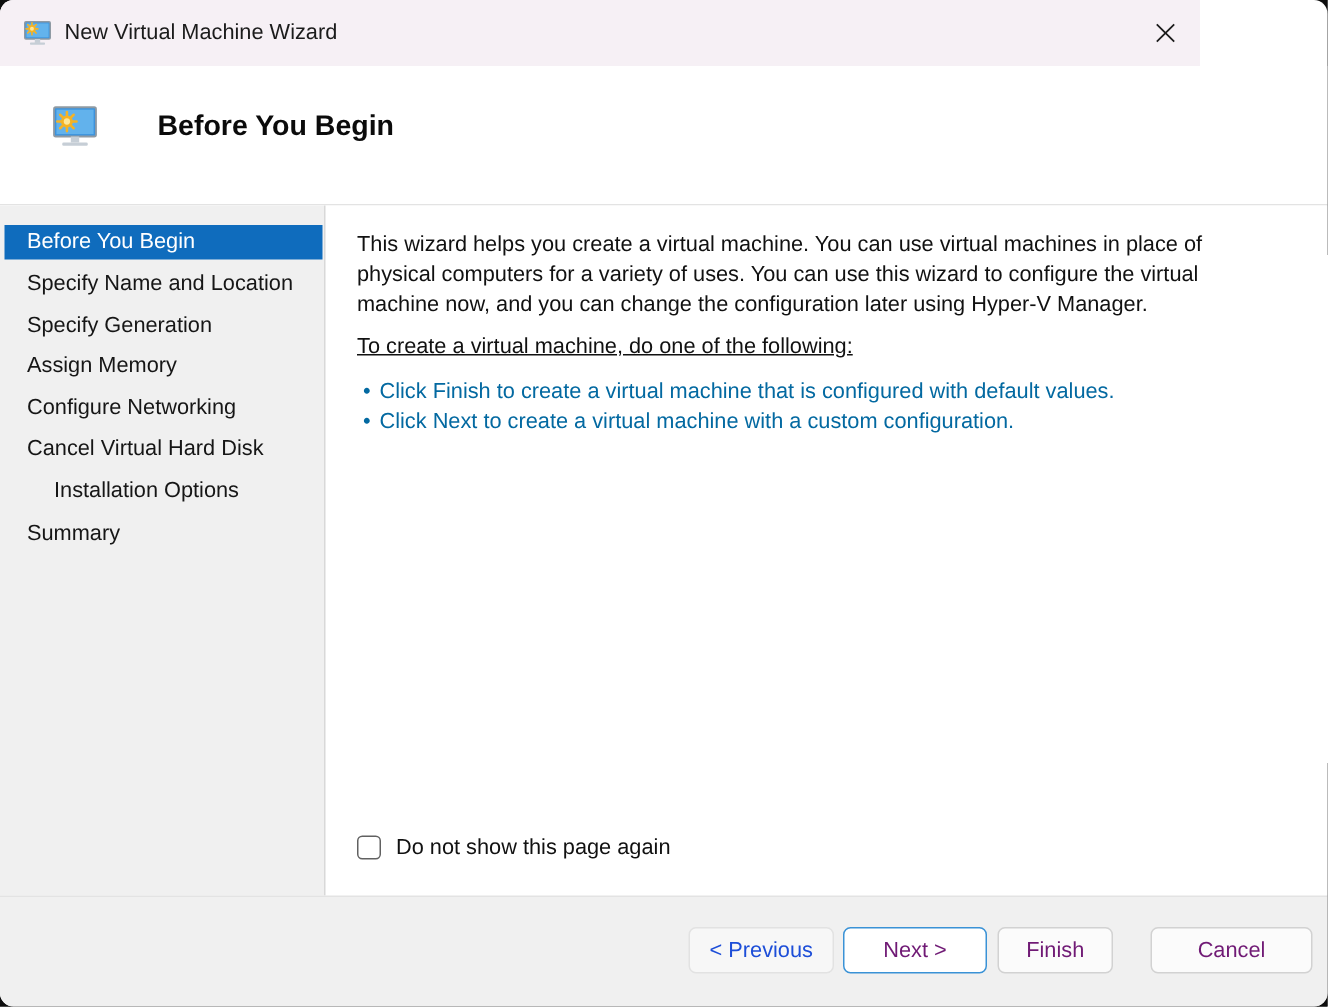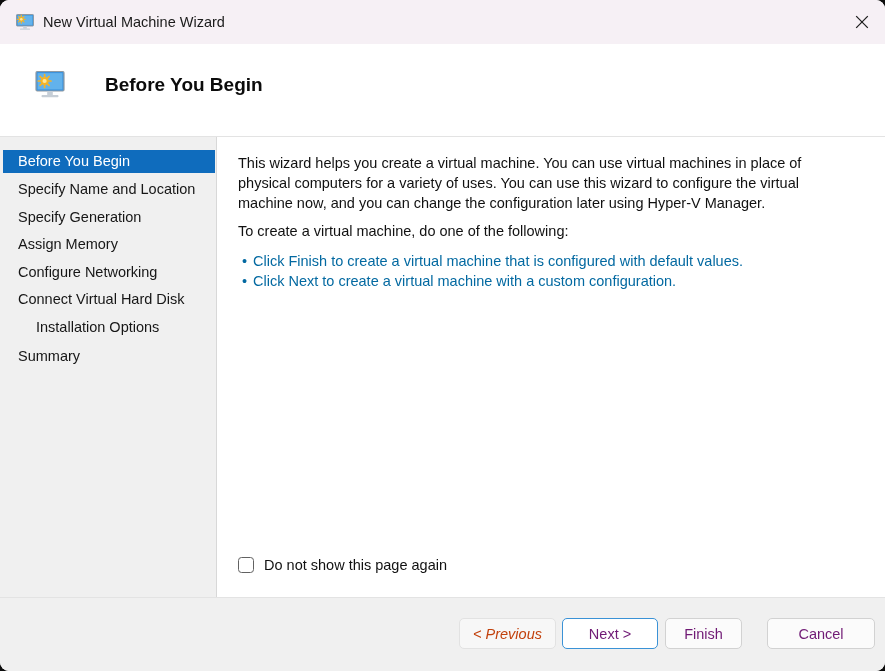--- a/index.html
+++ b/index.html
@@ -20,21 +20,21 @@
     background: #ffffff;
     border-radius: 9px;
     overflow: hidden;
     box-sizing: border-box;
   }
 
   
   #titlebar {
     position: absolute;
     left: 0; top: 0;
-    width: 885px;
+    width: 800px;
     height: 44px;
     background: #f6f0f5;
     box-sizing: border-box;
   }
   #title-icon {
     position: absolute;
     left: 15px; top: 12px;
     width: 20px; height: 20px;
   }
   #title-text {
@@ -146,20 +146,21 @@
     color: #111111;
     line-height: 20px;
   }
   #lead-in {
     position: absolute;
     left: 21px; top: 84px;
     font-size: 14.5px;
     color: #111111;
     line-height: 20px;
     white-space: nowrap;
+    text-decoration: underline;
   }
   #bullet-list {
     position: absolute;
     left: 21px; top: 114px;
     margin: 0;
     padding: 0;
     list-style: none;
   }
   #bullet-list li {
     font-size: 14.5px;
@@ -226,25 +227,24 @@
     font-family: "Liberation Sans", sans-serif;
     color: #701a75;
     display: flex;
     align-items: center;
     justify-content: center;
     box-sizing: border-box;
     cursor: pointer;
     white-space: nowrap;
   }
   .wizard-button.disabled {
-    color: #c2410c;
+    color: #1d4ed8;
     background: #f7f7f7;
     border-color: #e2e2e2;
     cursor: default;
-    font-style: italic;
   }
   .wizard-button.default {
     border: 1.6px solid #3a92d6;
     background: #ffffff;
   }
   #btn-previous { left: 459px; width: 97px; }
   #btn-next     { left: 562px; width: 96px; }
   #btn-finish   { left: 665px; width: 77px; }
   #btn-cancel   { left: 767px; width: 108px; }
 </style>
@@ -313,21 +313,21 @@
   <div id="header-rule"></div>
 
   <div id="body-area">
 
     <div id="sidebar">
       <div class="nav-item selected" style="top:13px;">Before You Begin</div>
       <div class="nav-item" style="top:41px;">Specify Name and Location</div>
       <div class="nav-item" style="top:69px;">Specify Generation</div>
       <div class="nav-item" style="top:96px;">Assign Memory</div>
       <div class="nav-item" style="top:124px;">Configure Networking</div>
-      <div class="nav-item" style="top:151px;">Connect Virtual Hard Disk</div>
+      <div class="nav-item" style="top:151px;">Cancel Virtual Hard Disk</div>
       <div class="nav-item indented" style="top:179px;">Installation Options</div>
       <div class="nav-item" style="top:208px;">Summary</div>
     </div>
     <div id="sidebar-divider"></div>
 
     <div id="content">
       <div id="intro-paragraph">This wizard helps you create a virtual machine. You can use virtual machines in place of physical computers for a variety of uses. You can use this wizard to configure the virtual machine now, and you can change the configuration later using Hyper-V Manager.</div>
       <div id="lead-in">To create a virtual machine, do one of the following:</div>
       <ul id="bullet-list">
         <li>Click Finish to create a virtual machine that is configured with default values.</li>

